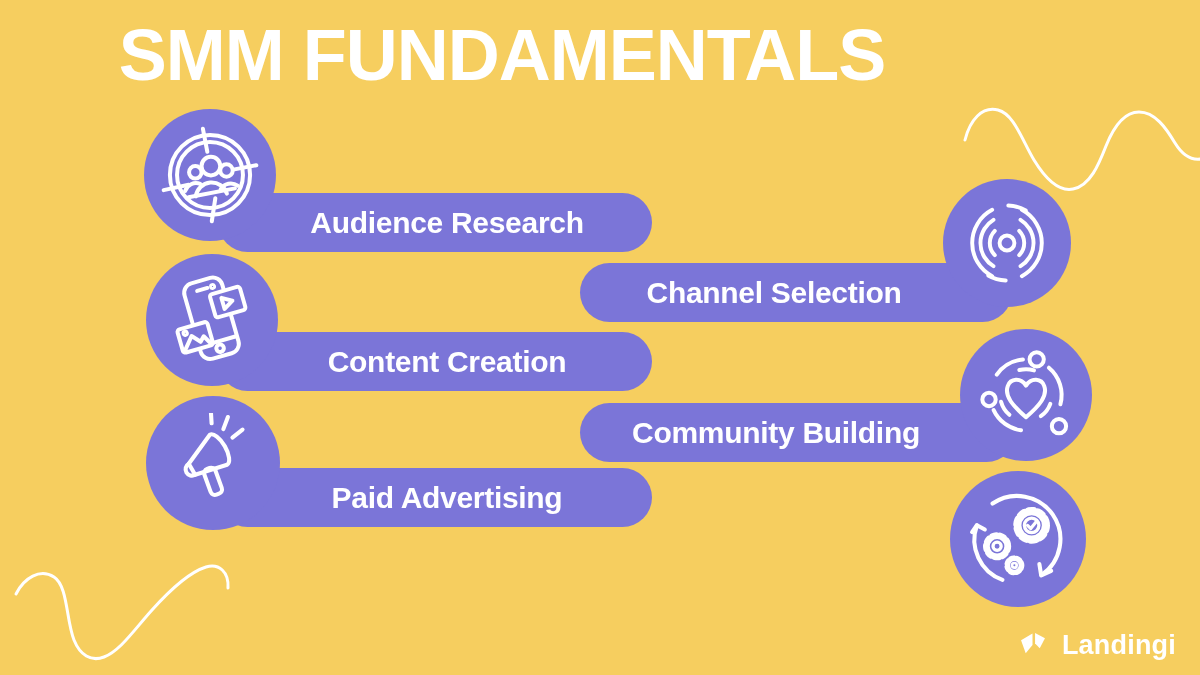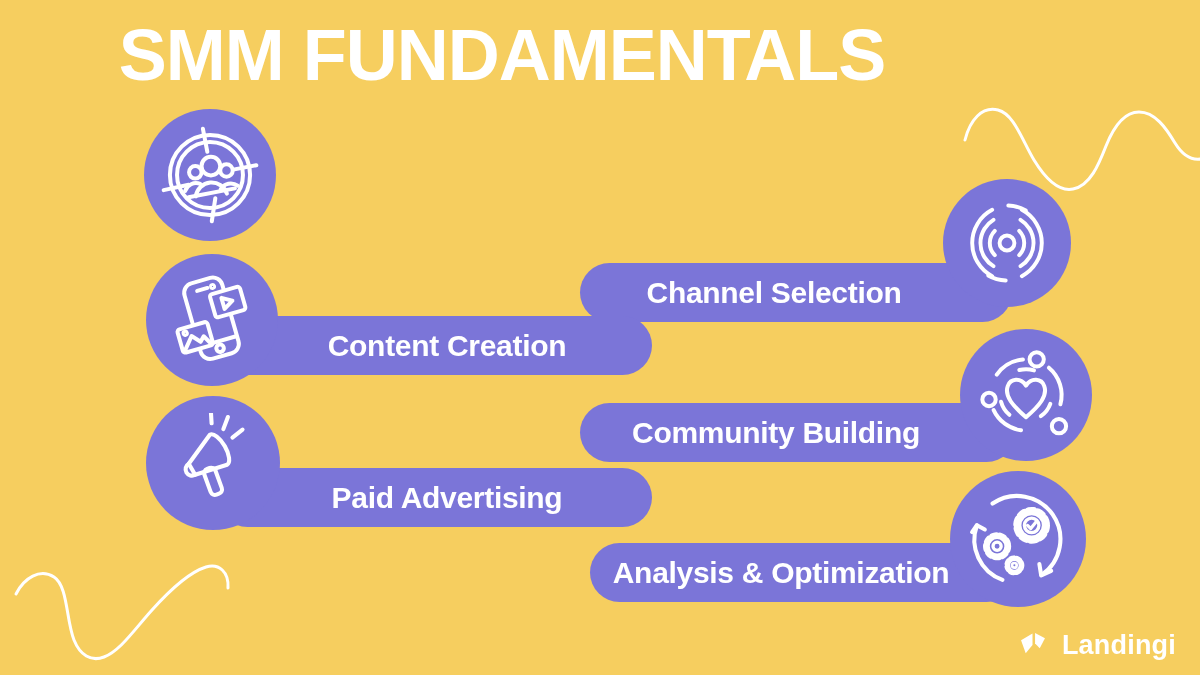--- a/index.html
+++ b/index.html
@@ -28,21 +28,21 @@
   }
   .bubble svg{display:block;}
   .icon-stroke{fill:none;stroke:#FFFFFF;stroke-width:4.5;stroke-linecap:round;stroke-linejoin:round;}
   .brand{
     position:absolute;right:24px;bottom:14px;display:flex;align-items:center;gap:16px;
   }
   .brand .word{color:#FFFFFF;font-size:27px;font-weight:700;letter-spacing:0.2px;}
   
   .p1{left:218px;top:193px;width:434px;}
   .p2{left:580px;top:263px;width:432px;align-items:center;}
-  .p3{left:218px;top:316px;width:434px;text-align:right;}
+  .p3{left:218px;top:332px;width:434px;text-align:right;}
   .p4{left:580px;top:403px;width:436px;}
   .p5{left:218px;top:468px;width:434px;}
   .p6{left:590px;top:543px;width:426px;}
   .c1{left:144px;top:109px;width:132px;height:132px;}
   .c2{left:943px;top:179px;width:128px;height:128px;}
   .c3{left:146px;top:254px;width:132px;height:132px;}
   .c4{left:960px;top:329px;width:132px;height:132px;}
   .c5{left:146px;top:396px;width:134px;height:134px;}
   .c6{left:950px;top:471px;width:136px;height:136px;}
 </style>
@@ -51,20 +51,23 @@
 
 <div class="stage">
 
   <svg class="deco-svg" viewBox="0 0 1200 675">
     <path d="M 965 140 C 970 120 982 106 998 110 C 1014 114 1022 140 1034 160 C 1045 178 1058 192 1073 189 C 1090 186 1099 164 1106 146 C 1114 126 1124 112 1139 112 C 1155 112 1166 128 1175 143 C 1183 156 1193 162 1205 158" fill="none" stroke="#FFFFFF" stroke-width="3" stroke-linecap="round"></path>
     <path d="M 16 594 C 24 578 40 568 54 577 C 68 586 66 620 74 640 C 80 655 91 662 104 657 C 120 651 134 630 152 610 C 170 590 190 572 206 567 C 219 563 229 572 228 588" fill="none" stroke="#FFFFFF" stroke-width="3" stroke-linecap="round"></path>
   </svg>
 
   <h1 class="title">SMM FUNDAMENTALS</h1>
 
+  <div class="pill p-left p1">
+    <span>Audience Research</span>
+  </div>
   <div class="bubble c1">
     <span>
       <svg width="98" height="98" viewBox="0 0 110 110" class="icon-stroke">
         <circle cx="55" cy="55" r="45"></circle>
         <circle cx="55" cy="55" r="37"></circle>
         <line x1="47" y1="3" x2="52" y2="29"></line>
         <line x1="81" y1="49" x2="107" y2="44"></line>
         <line x1="3" y1="72" x2="31" y2="66"></line>
         <line x1="61" y1="81" x2="57" y2="107"></line>
         <circle cx="56" cy="45" r="10.5"></circle>
@@ -150,23 +153,20 @@
           <path d="M30 42 A 7 7 0 0 0 30 56"></path>
           <rect x="37" y="57" width="13" height="30" rx="5" transform="rotate(10 43 72)"></rect>
           <line x1="74" y1="16" x2="80" y2="4"></line>
           <line x1="82" y1="28" x2="93" y2="19"></line>
           <line x1="86" y1="41" x2="100" y2="39"></line>
         </g>
       </svg>
     </span>
   </div>
 
-  <div class="pill p-right p6">
-    <span>Analysis &amp; Optimization</span>
-  </div>
   <div class="bubble c6">
     <span>
       <svg width="100" height="100" viewBox="0 0 110 110" class="icon-stroke" stroke-width="4.2">
         <path d="M 27 16 A 47 47 0 1 1 81 94.5"></path>
         <path d="M91.5 90 L80.5 95 L78.5 82.5" fill="none"></path>
         <path d="M 37.9 100 A 47 47 0 0 1 9.8 39.9"></path>
         <path d="M4.5 47.5 L9.8 39.9 L18.5 44.5" fill="none"></path>
         <circle cx="70" cy="40" r="16" stroke-width="8.5" stroke-dasharray="5.2 5.05"></circle>
         <circle cx="70" cy="40" r="13.5" fill="#7B75D8"></circle>
         <circle cx="70" cy="40" r="8" stroke-width="3.6"></circle>

